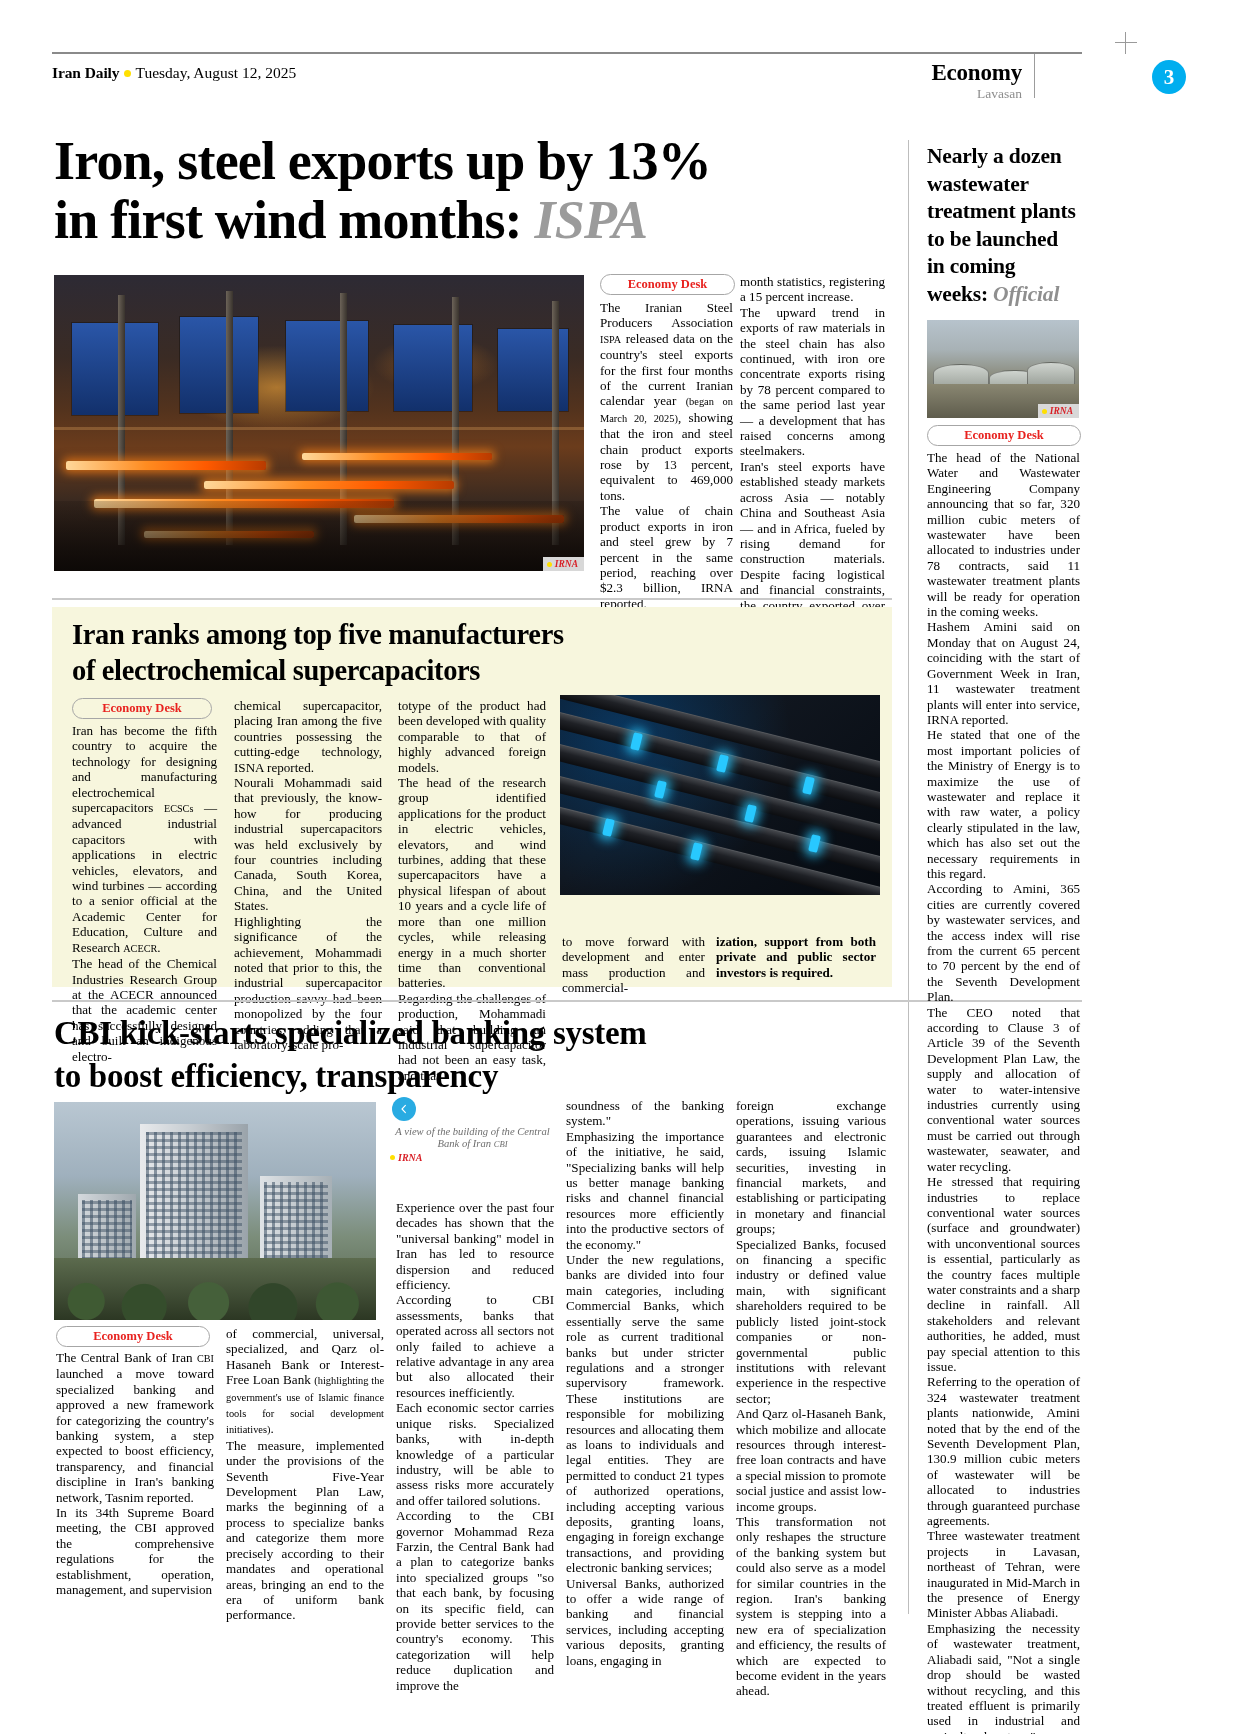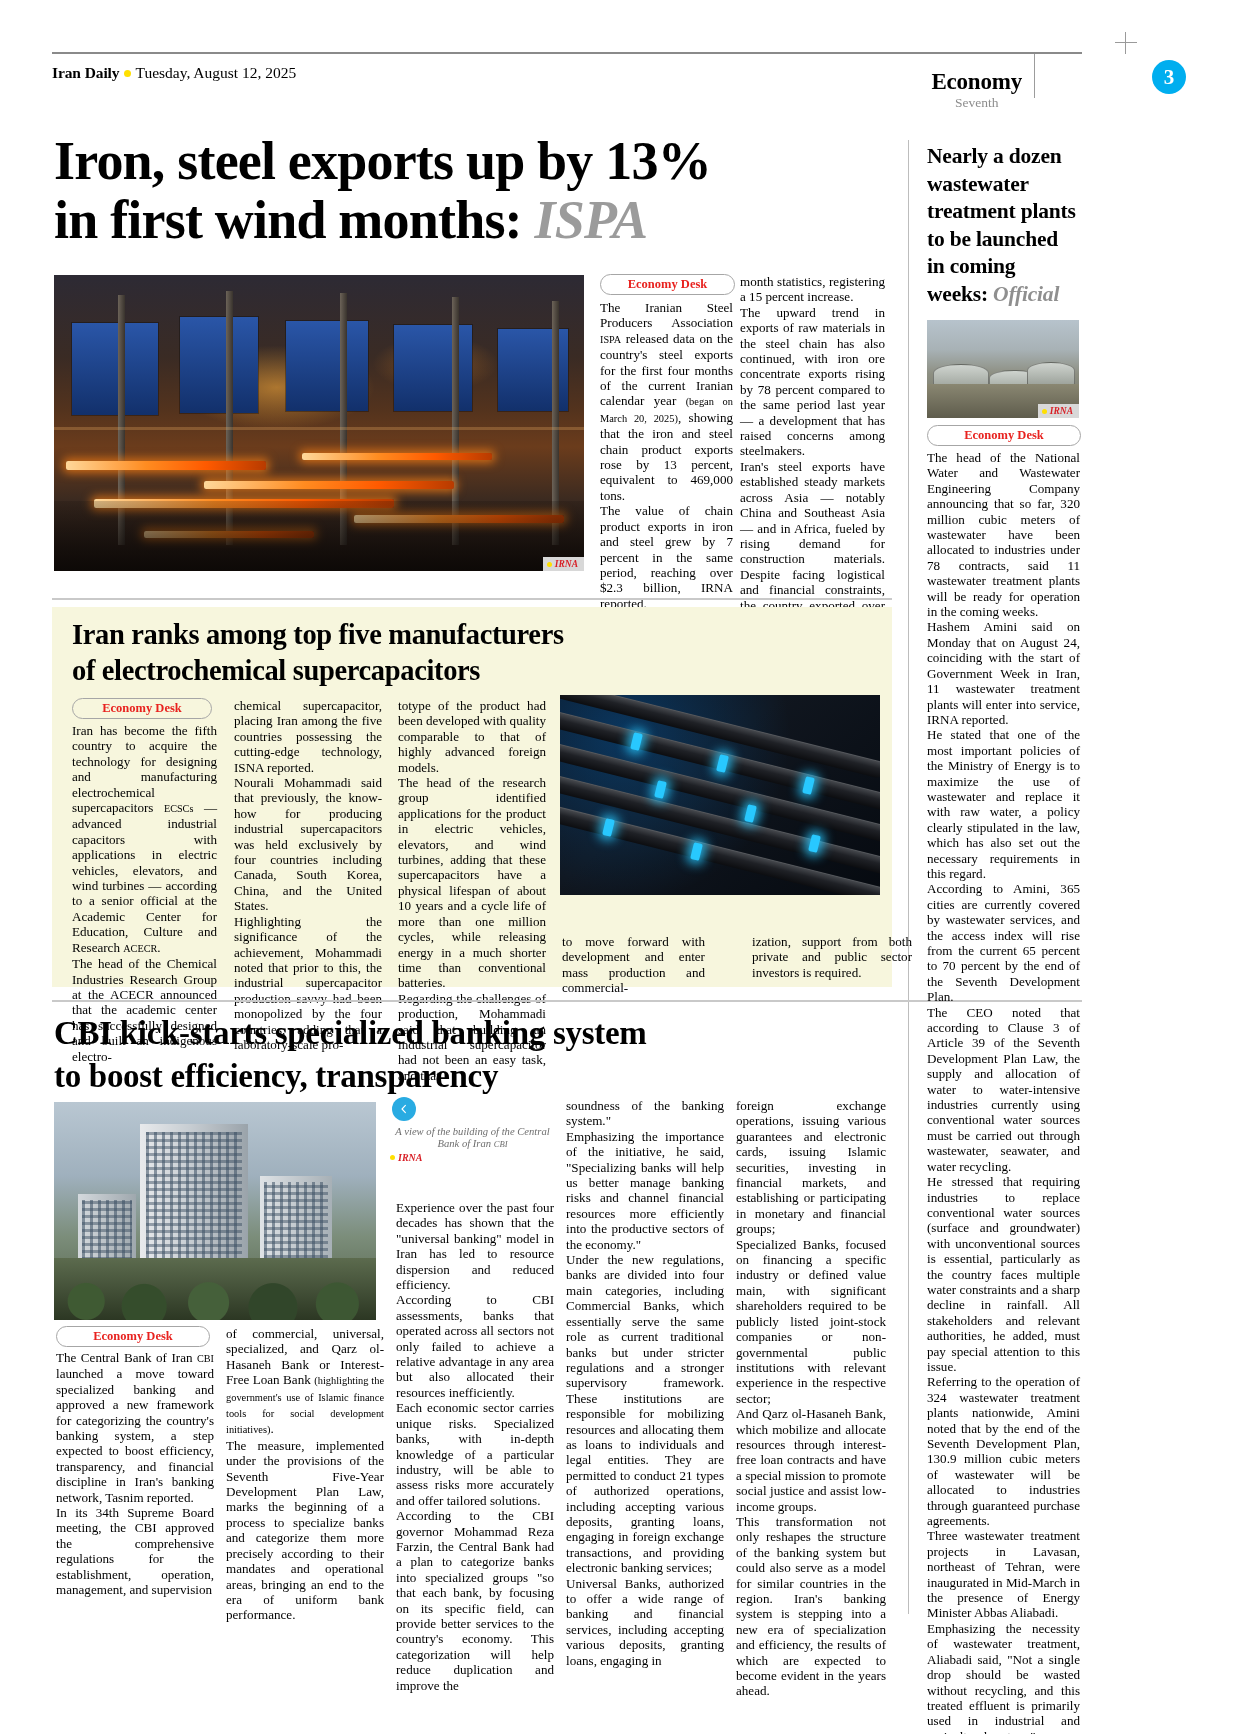--- a/index.html
+++ b/index.html
@@ -63,22 +63,22 @@
     width: 7px;
     height: 7px;
     border-radius: 50%;
     background: #ffe000;
     margin: 0 4px 0 5px;
     vertical-align: 1px;
   }
   .masthead-right {
     position: absolute;
     right: 60px;
-    top: 16px;
-    text-align: center;
+    top: 7px;
+    text-align: right;
   }
   .section-name {
     font-size: 23px;
     font-weight: bold;
     line-height: 1.05;
     letter-spacing: -0.2px;
   }
   .section-sub {
     font-size: 13.5px;
     color: #8d8d8d;
@@ -431,21 +431,21 @@
 <div class="page">
 
   <div class="cropmark"></div>
 
   <div class="masthead">
     <div class="masthead-left">
       <span class="brand">Iran Daily</span><span class="dot-yellow"></span><span>Tuesday, August 12, 2025</span>
     </div>
     <div class="masthead-right">
       <div class="section-name">Economy</div>
-      <div class="section-sub">Seventh</div>
+      <div class="section-sub">Lavasan</div>
     </div>
     <div class="masthead-divider"></div>
   </div>
   <div class="page-badge">3</div>
 
   <div class="col-rule"></div>
 
   <div class="main-headline">
     <span>Iron, steel exports up by 13%</span><br>
     <span>in first wind months: </span><span class="kicker-src">ISPA</span>
@@ -532,21 +532,21 @@
       <div class="ring" style="left:96px;  top:86px;  transform:rotate(14deg);"></div>
       <div class="ring" style="left:186px; top:110px; transform:rotate(14deg);"></div>
       <div class="ring" style="left:44px;  top:124px; transform:rotate(14deg);"></div>
       <div class="ring" style="left:132px; top:148px; transform:rotate(14deg);"></div>
       <div class="ring" style="left:250px; top:140px; transform:rotate(14deg);"></div>
     </div>
   </div>
 
   <div class="col" style="left:562px; top:934px; width:143px; height:46px;">to move forward with development and enter mass production and commercial-</div>
 
-  <div class="col" style="left:752px; top:934px; width:160px; height:46px;">ization, support from both private and public sector investors is required.</div>
+  <div class="col" style="left:716px; top:934px; width:160px; height:46px;font-weight:bold;">ization, support from both private and public sector investors is required.</div>
 
   <div class="rule-cbi"></div>
 
   <div class="cbi-headline">
     <span>CBI kick-starts specialized banking system</span><br>
     <span>to boost efficiency, transparency</span>
   </div>
 
   <div class="cbi-photo">
     <div class="cbi-art">

